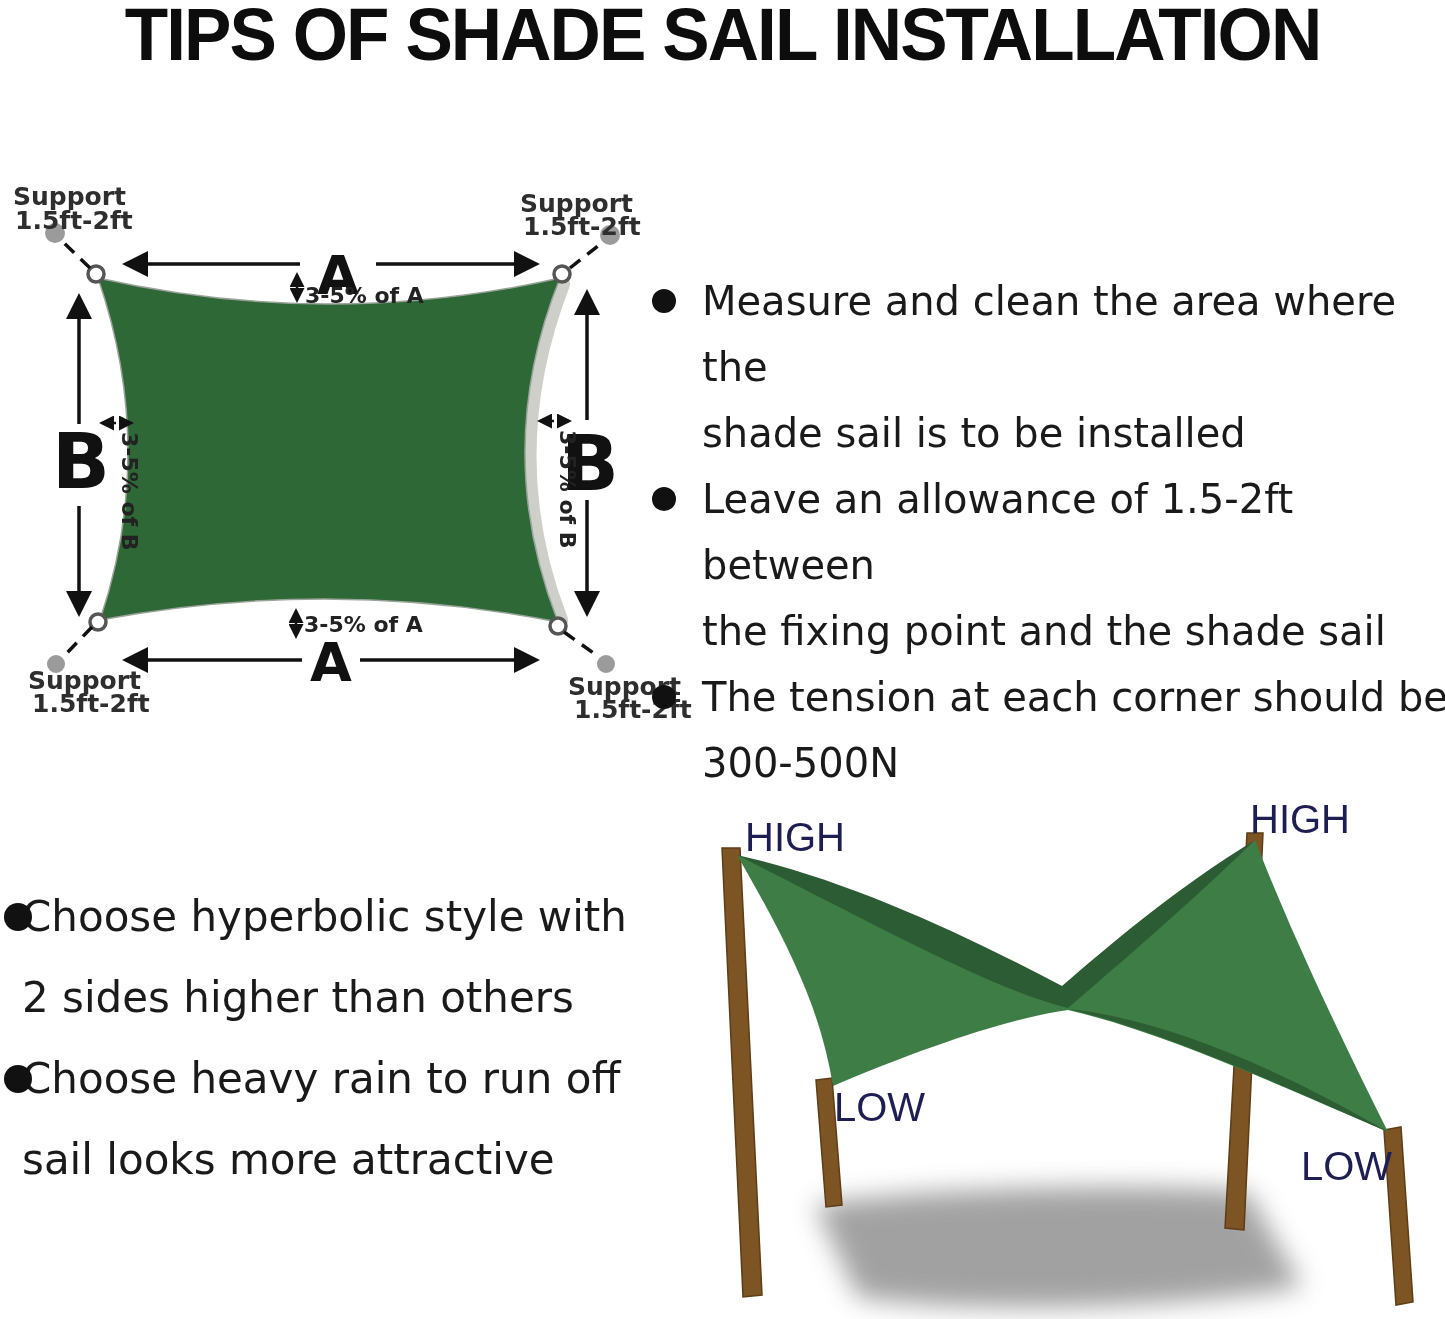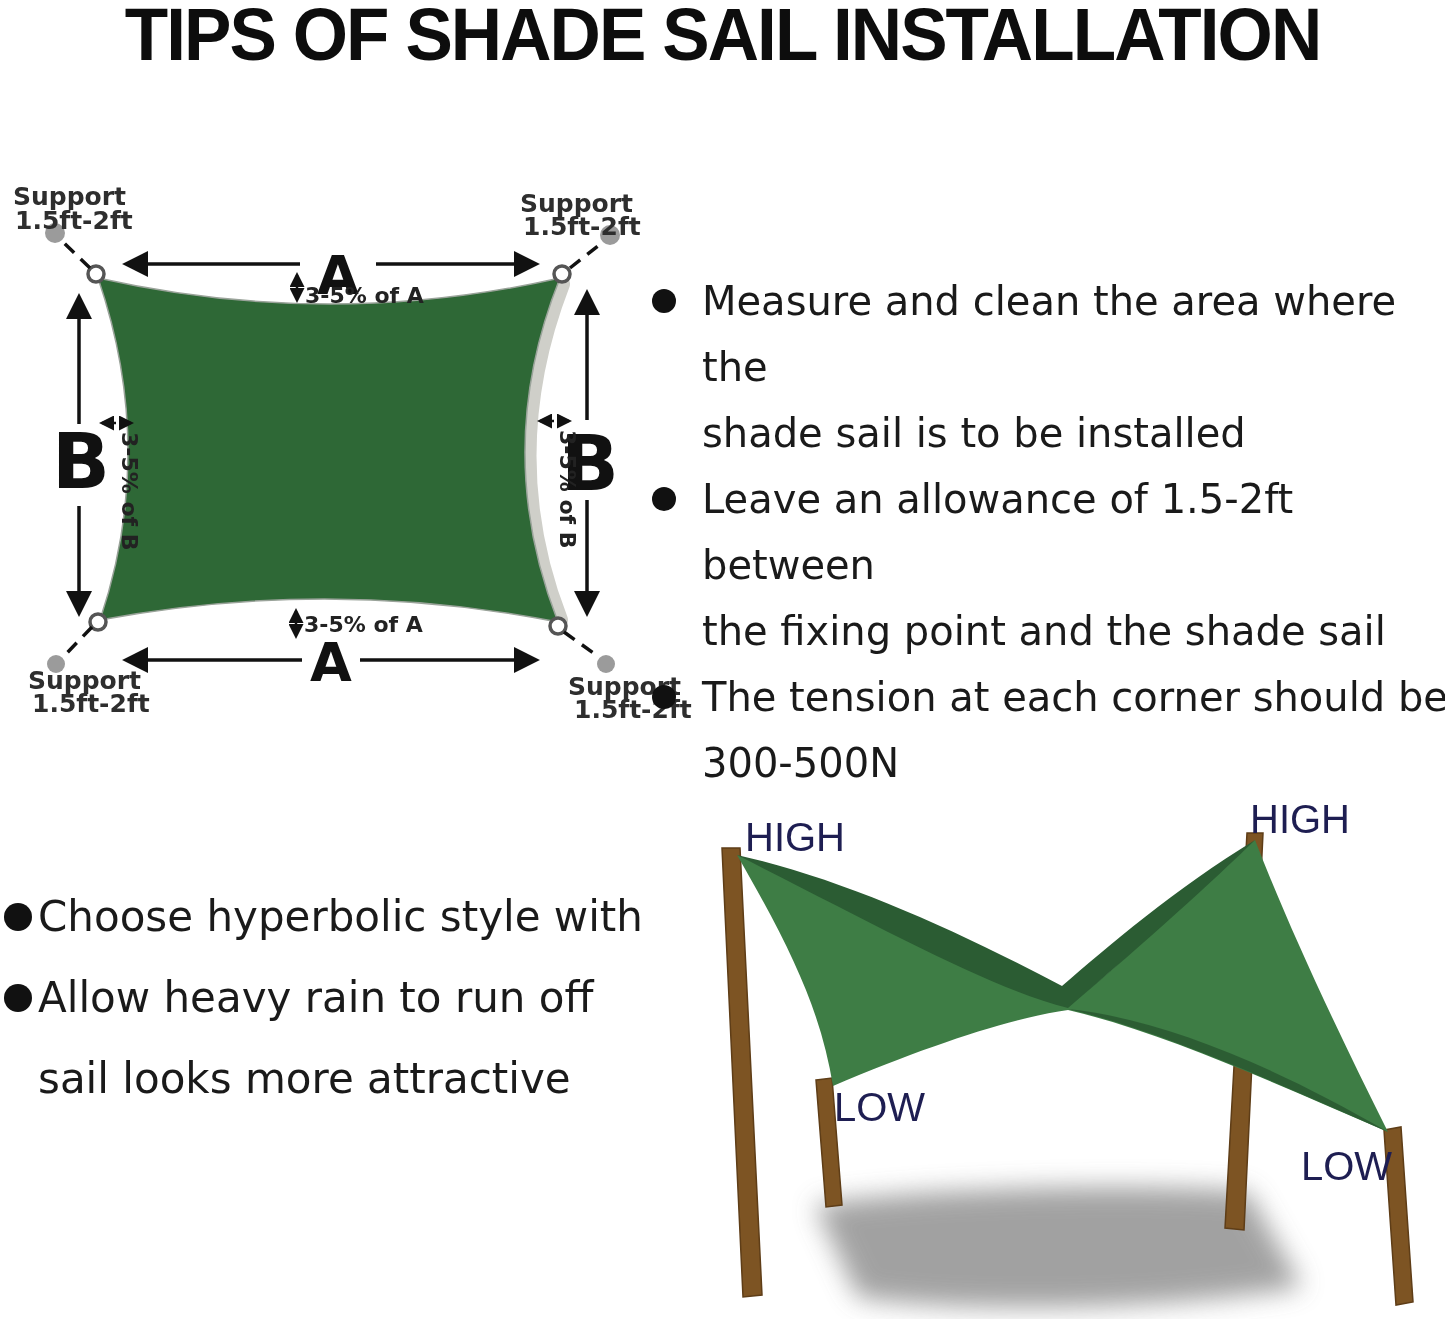--- a/index.html
+++ b/index.html
@@ -20,21 +20,21 @@
 
   ul.tips { list-style:none; margin:0; padding:0; position:absolute; }
   ul.tips li { position:relative; }
   ul.tips li::before {
     content:""; position:absolute; border-radius:50%; background:#111;
   }
   .tips-right { left:645px; top:268px; width:805px; font-size:40px; line-height:66px; }
   .tips-right li { padding-left:57px; }
   .tips-right li::before { left:7px; top:21px; width:24px; height:24px; }
   .tips-left { left:0px; top:876px; width:650px; font-size:42px; line-height:81px; }
-  .tips-left li { padding-left:38px; }
+  .tips-left li { padding-left:22px; }
   .tips-left li::before { left:4px; top:27px; width:28px; height:28px; }
 
   svg text { font-family:"DejaVu Sans", sans-serif; }
   .dim-letter { font-family:"DejaVu Sans", sans-serif; font-weight:bold; fill:#111; }
   .support-text { font-weight:bold; font-size:25px; fill:#2e2e2e; }
   .sag-text { font-weight:bold; font-size:22px; fill:#222; }
   .hl-label { font-family:"Liberation Sans", sans-serif; font-size:40px; letter-spacing:0px; }
 </style>
 </head>
 <body>
@@ -153,20 +153,21 @@
     </li>
     <li>
       <div>The tension at each corner should be</div>
       <div>300-500N</div>
     </li>
   </ul>
 
   <ul class="tips tips-left">
     <li>
       <div>Choose hyperbolic style with</div>
+      <div>2 sides higher than others</div>
     </li>
     <li>
-      <div>Allow heavy rain to run off</div>
+      <div>Choose heavy rain to run off</div>
       <div>sail looks more attractive</div>
     </li>
   </ul>
 
 </div>
 
 </body></html>

